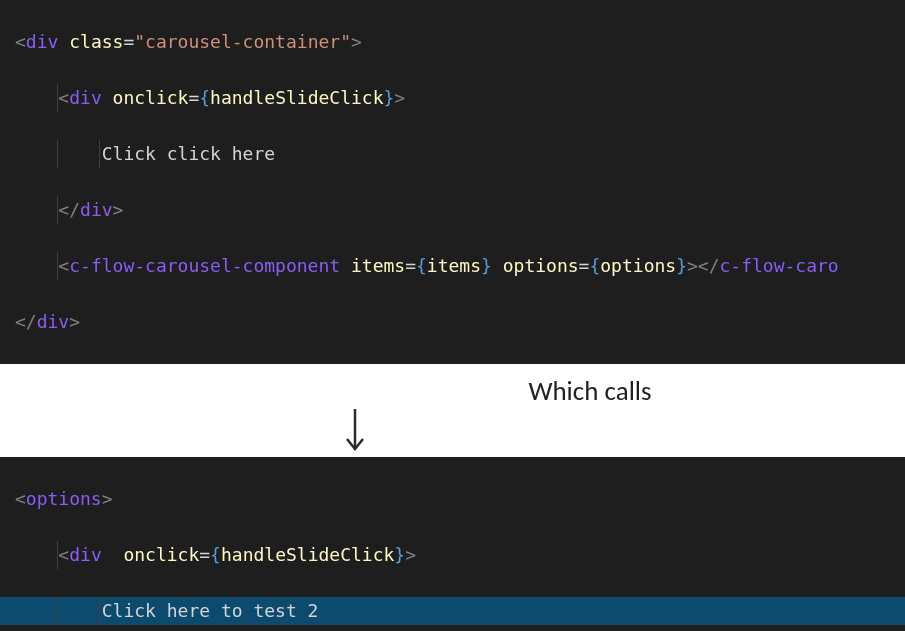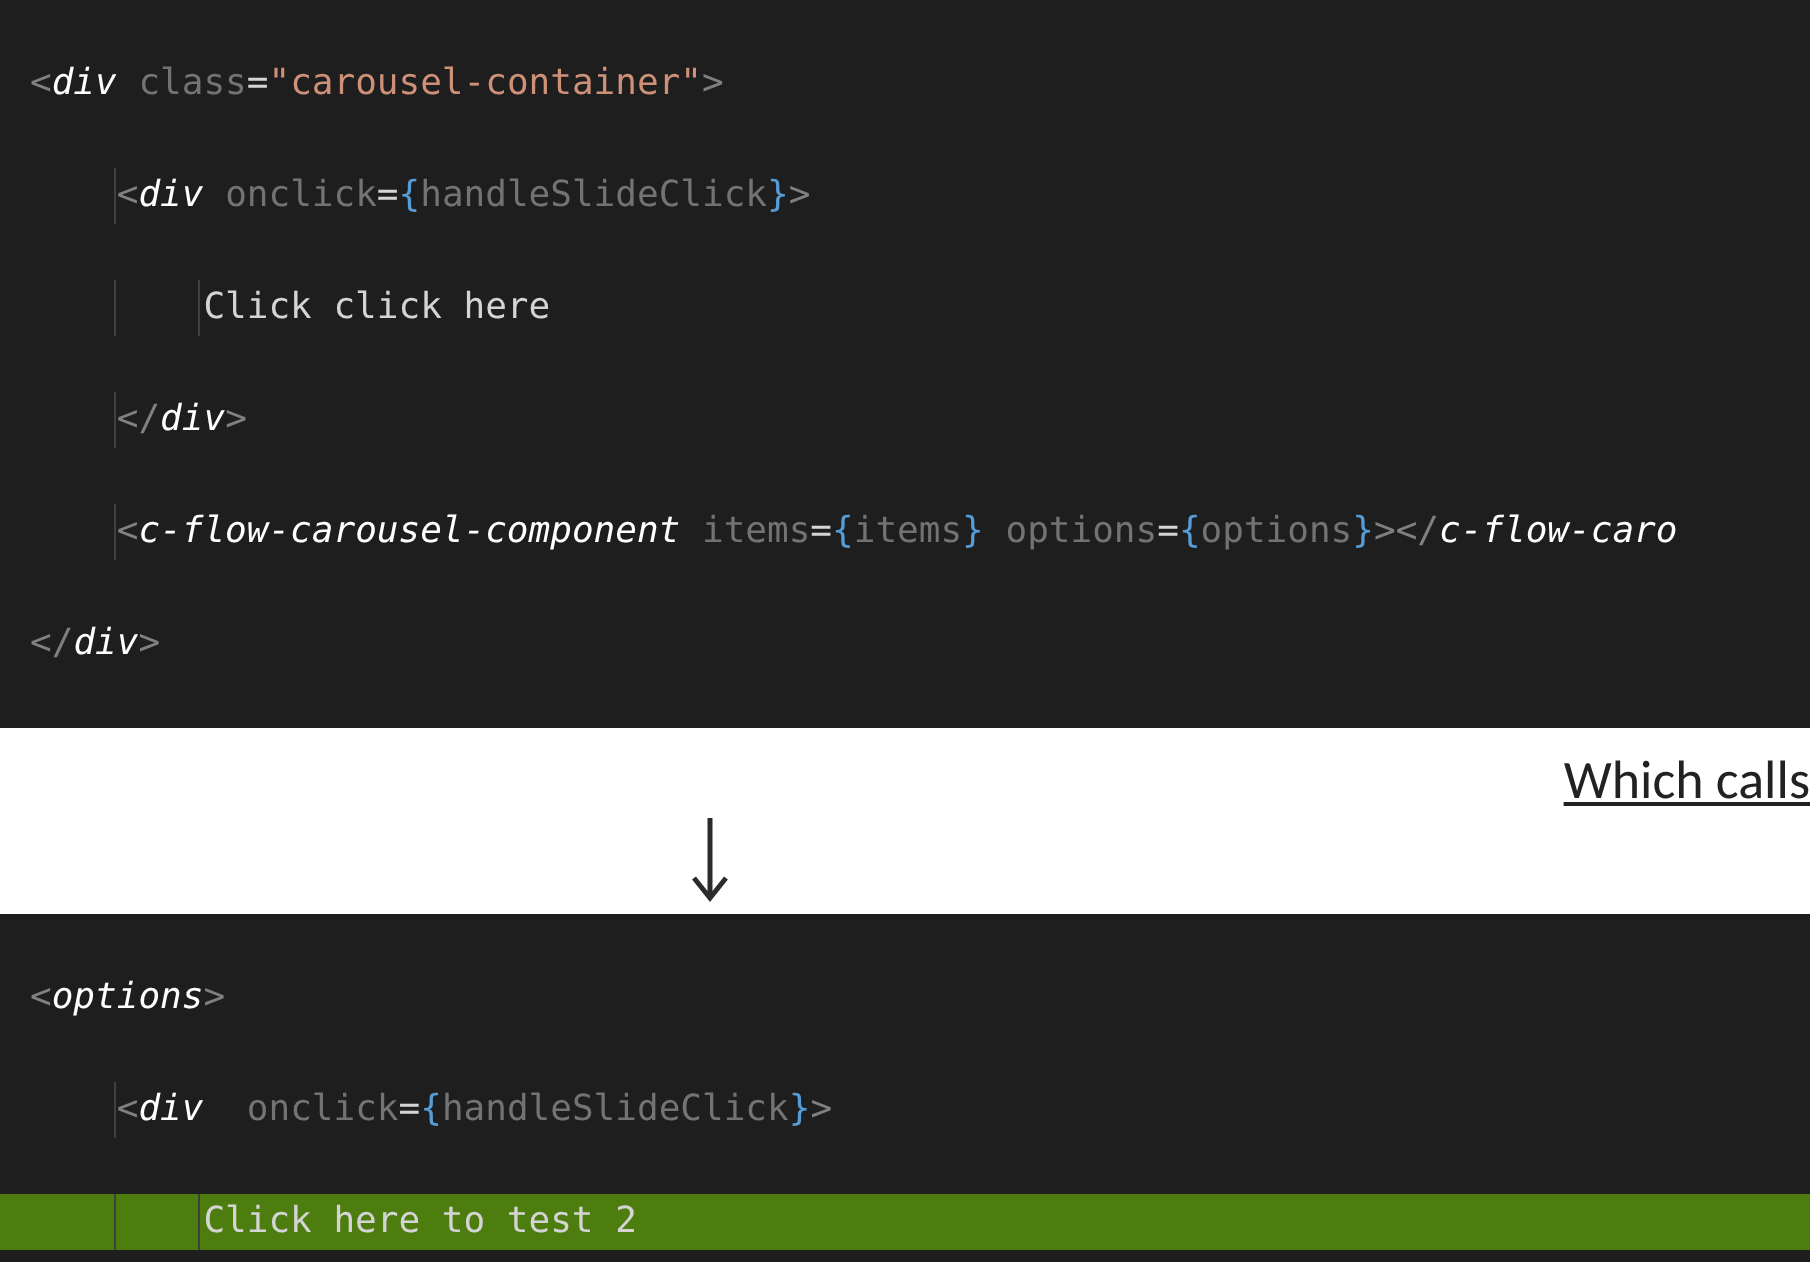--- a/index.html
+++ b/index.html
@@ -25,51 +25,50 @@
   .code-block.cb2 {
     width: 905px;
     margin-top: 0;
   }
   .line {
     padding: 0 15px;
     height: 28px;
     position: relative;
   }
   .line.highlight {
-    background: #4d7c0f;
+    background: #0c4a6e;
   }
   .line .indent-guide {
     position: absolute;
     left: 57px;
     top: 0;
     bottom: 0;
     border-left: 1px solid #404040;
   }
   .line .indent-guide.l2 {
     left: 99px;
   }
 
   
   .p-gray    { color: #808080; }   
-  .p-blue    { color: #ffffff; font-style: italic; }   
-  .p-attr    { color: #737373; }   
+  .p-blue    { color: #8b5cf6; }   
+  .p-attr    { color: #fef9c3; }   
   .p-str     { color: #ce9178; }   
   .p-jsx     { color: #569cd6; }   
   .p-white   { color: #d4d4d4; }
 
   .annotation {
     font-family: Calibri, Arial, sans-serif;
     font-size: 27px;
     color: #222;
-    text-align: right;
+    text-align: center;
     margin: 10px 0 0 0;
     width: 905px;
     padding-left: 275px;
     box-sizing: border-box;
-    text-decoration: underline;
   }
   .arrow-wrap {
     width: 905px;
     height: 50px;
     position: relative;
   }
   svg.down-arrow {
     position: absolute;
     left: 343px;
     top: 0;

